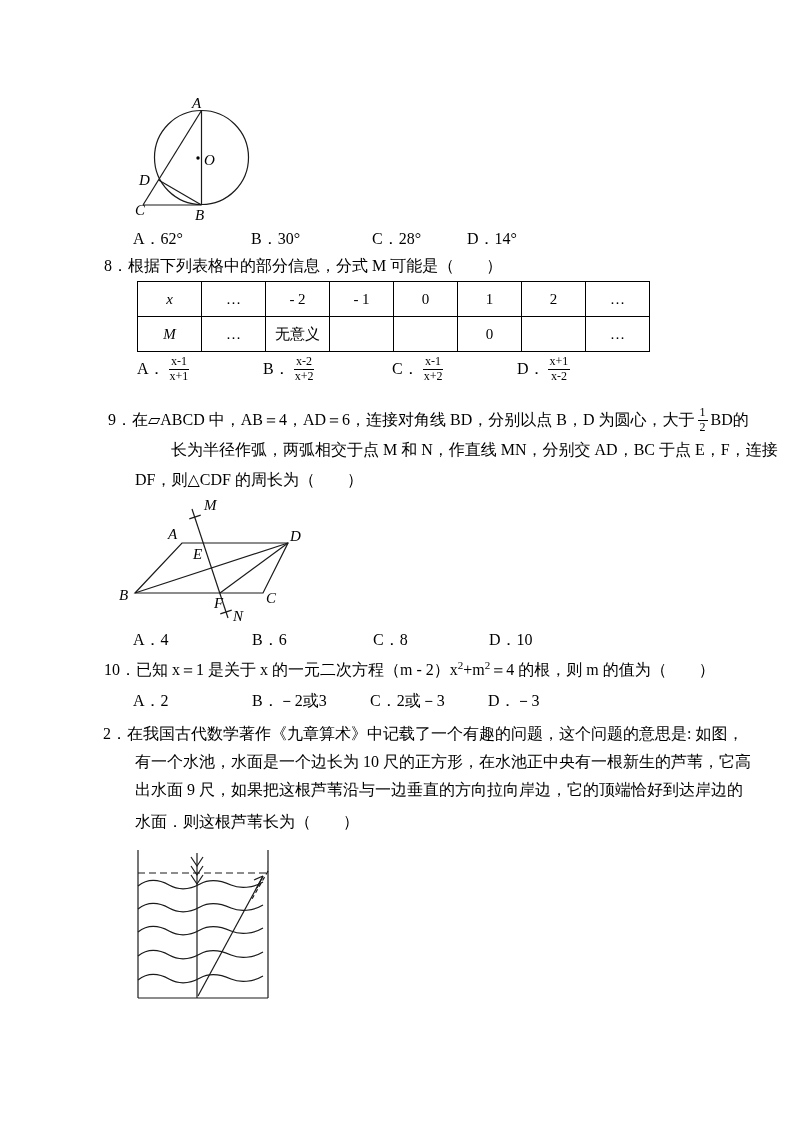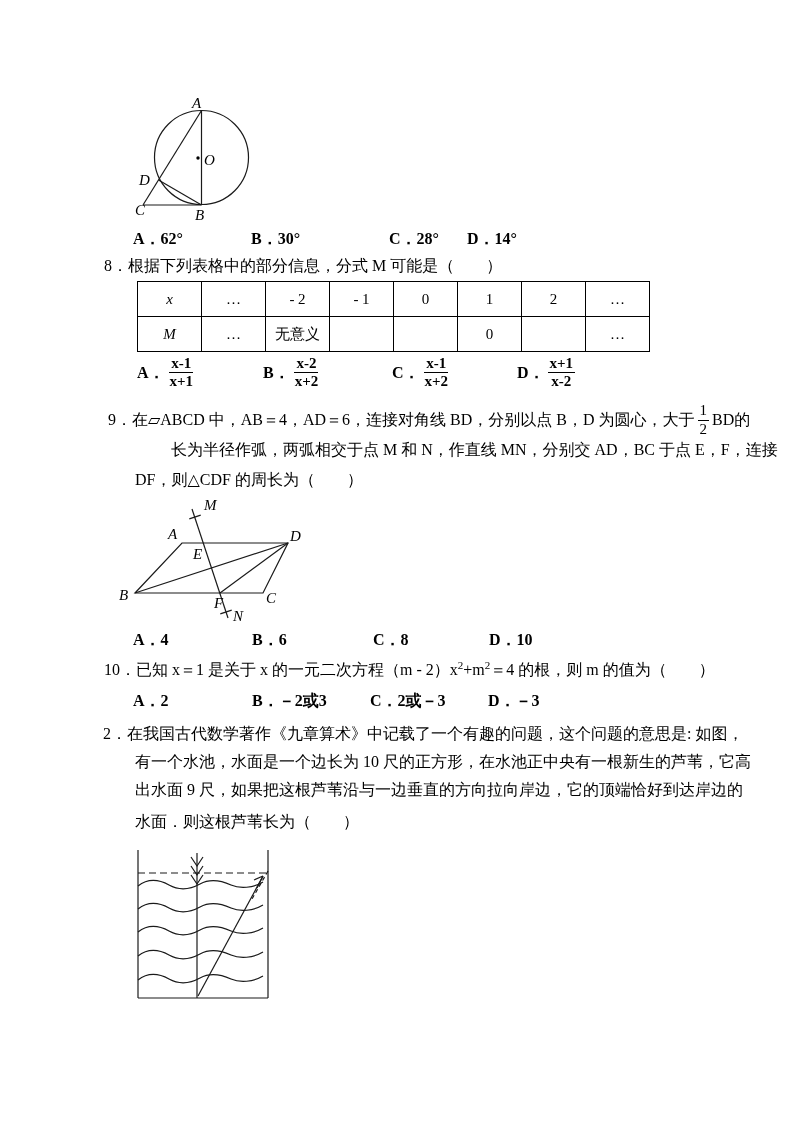--- a/index.html
+++ b/index.html
@@ -4,25 +4,25 @@
 <style>
   html,body{margin:0;padding:0;background:#e8e8e8;}
   .page{
     position:relative;width:794px;height:1123px;margin:0 auto;
     background:#ffffff;color:#000;overflow:hidden;
     font-family:"Liberation Serif","DejaVu Serif",serif;
   }
   .abs{position:absolute;}
   .stem{font-size:16px;line-height:20px;white-space:nowrap;}
   .qline{font-size:16px;line-height:20px;white-space:nowrap;justify-content:center;}
-  .opt-row{position:absolute;left:0;top:0;width:794px;height:22px;font-weight:bold;}
+  .opt-row{position:absolute;left:0;top:0;width:794px;height:22px;}
   .opt{position:absolute;font-size:16px;line-height:20px;white-space:nowrap;}
   .optflex{display:inline-flex;align-items:center;}
   .frac{display:inline-flex;flex-direction:column;align-items:center;
-        font-size:15px;line-height:1.15;margin:0 3px;vertical-align:middle;}
+        font-size:12px;line-height:1.15;margin:0 3px;vertical-align:middle;}
   .frac .fnum{border-bottom:1px solid #000;padding:0 2px;}
   .frac .fden{padding:0 2px;}
   .fracline{display:flex;align-items:center;}
   sup{font-size:11px;line-height:0;}
   table.grid{position:absolute;left:137px;top:281px;width:513px;
              border-collapse:collapse;table-layout:fixed;}
   table.grid td{border:1px solid #000;height:34px;text-align:center;
                 font-size:15px;padding:0;overflow:hidden;}
   table.grid td.it{font-style:italic;}
   svg{overflow:visible;}
@@ -45,21 +45,21 @@
     <text x="62" y="20">A</text>
     <text x="74" y="77">O</text>
     <text x="9" y="97">D</text>
     <text x="5" y="127">C</text>
     <text x="65" y="132">B</text>
   </svg>
 
   <div class="opt-row" style="top:229px;">
     <span class="opt" style="left:133px;">A．62°</span>
     <span class="opt" style="left:251px;">B．30°</span>
-    <span class="opt" style="left:389px;">C．28°</span>
+    <span class="opt" style="left:372px;">C．28°</span>
     <span class="opt" style="left:467px;">D．14°</span>
   </div>
 
   <div class="abs stem" style="left:104px;top:256px;">8．根据下列表格中的部分信息，分式 M 可能是（　　）</div>
 
   <table class="grid">
     <tbody>
         <tr>
       <td class="it">x</td>
       <td>…</td>

